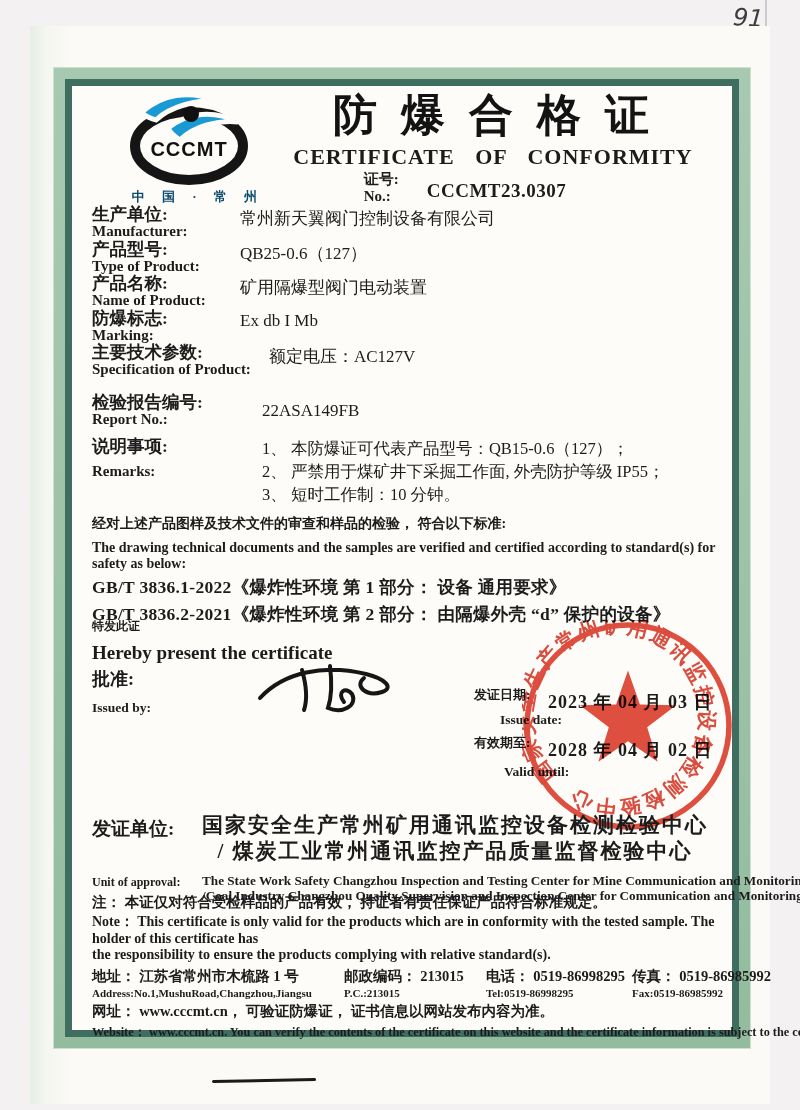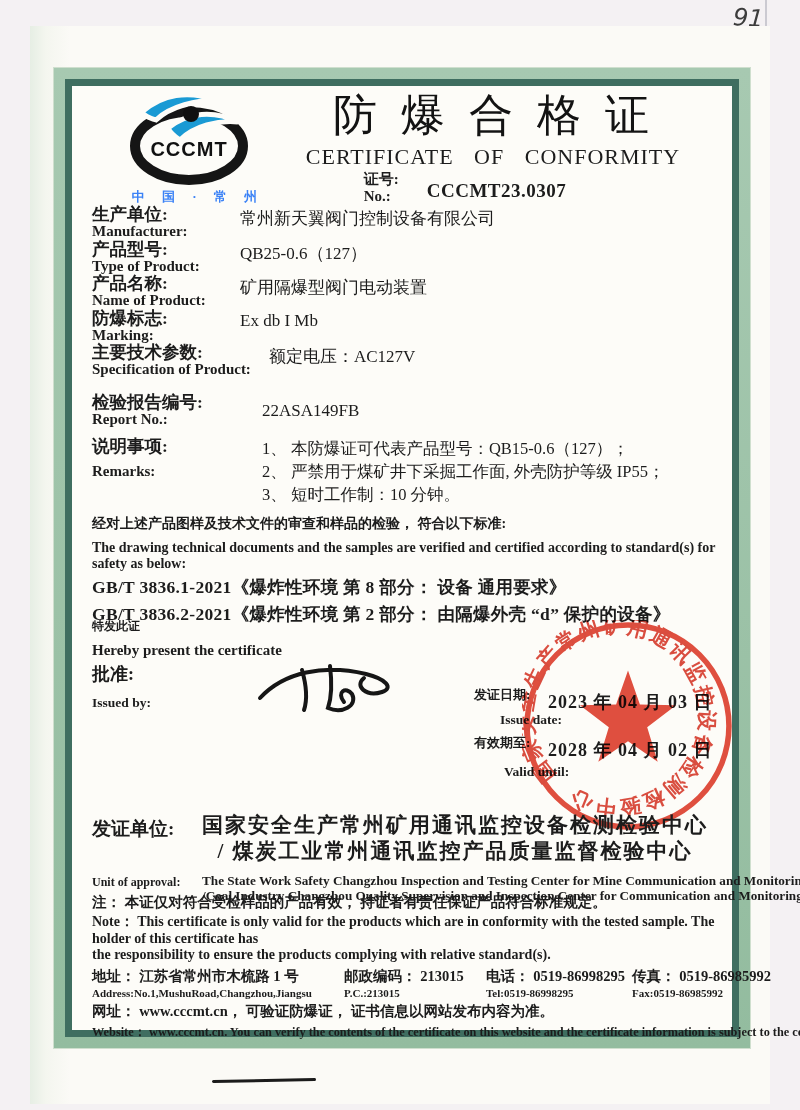--- a/index.html
+++ b/index.html
@@ -22,24 +22,24 @@
   .frame-inner{
     width:100%;height:100%;box-sizing:border-box;
     border:7px solid #3f6e60;background:#fdfcf8;position:relative;
   }
   .content{position:absolute;inset:0;}
   .sec{position:absolute;left:20px;right:10px;}
 
   
   .header{top:4px;display:flex;}
   .logo-wrap{width:172px;text-align:right;}
-  .logo-cn{font-size:13px;letter-spacing:7px;margin-top:-2px;color:#3b82f6;font-weight:600;}
+  .logo-cn{font-size:13px;letter-spacing:7px;margin-top:-2px;color:#0c4a6e;font-weight:600;}
   .title-wrap{flex:1;text-align:center;}
-  .cert-title{font-size:44px;letter-spacing:24px;padding-left:20px;font-weight:400;color:#131313;line-height:52px;}
-  .cert-sub{font-size:22px;word-spacing:14px;letter-spacing:1px;margin-top:2px;font-weight:400;}
+  .cert-title{font-size:44px;letter-spacing:24px;padding-left:20px;font-weight:700;color:#131313;line-height:52px;}
+  .cert-sub{font-size:22px;word-spacing:14px;letter-spacing:1px;margin-top:2px;font-weight:700;}
   .certno-row{display:flex;justify-content:center;margin-top:1px;gap:28px;transform:translateX(-28px);}
   .certno-labels{text-align:left;line-height:17px;font-size:15px;font-weight:600;}
   .certno-value{font-size:19px;padding-top:9px;letter-spacing:.5px;font-weight:600;}
 
   
   .fields{top:119px;}
   .field-row{display:flex;height:34.6px;}
   .f-lbl{min-width:130px;padding-right:18px;}
   .lbl-cn{font-size:17.5px;font-weight:600;line-height:19px;white-space:nowrap;}
   .lbl-en{font-size:15px;font-weight:600;line-height:15px;white-space:nowrap;}
@@ -53,21 +53,21 @@
 
   
   .standards{top:429px;}
   .std-cn{font-size:14px;font-weight:600;}
   .std-en{font-size:14px;margin-top:7px;font-weight:600;}
   .std-item{font-size:17.5px;font-weight:600;margin-top:3px;letter-spacing:.3px;}
 
   
   .issue{top:532px;height:200px;}
   .present-cn{font-size:12px;font-weight:700;}
-  .present-en{font-size:15px;font-weight:600;margin-top:7px;}
+  .present-en{font-size:19px;font-weight:600;margin-top:7px;}
   .approve-cn{font-size:18px;font-weight:700;margin-top:3px;}
   .approve-en{font-size:13.5px;font-weight:600;margin-top:9px;}
   .signature{position:absolute;left:162px;top:40px;}
   .dates{position:absolute;left:352px;top:66px;width:340px;height:120px;}
   .d-lbl-cn{position:absolute;font-size:13px;font-weight:700;white-space:nowrap;}
   .d-lbl-en{position:absolute;font-size:13.5px;font-weight:600;white-space:nowrap;}
   .d-val{position:absolute;font-size:18px;font-weight:600;letter-spacing:1px;white-space:nowrap;}
   .stamp{position:absolute;left:430px;top:2px;width:212px;height:212px;mix-blend-mode:multiply;opacity:.88;pointer-events:none;}
 
   
@@ -187,21 +187,21 @@
               <div class="remark-line">1、 本防爆证可代表产品型号：QB15-0.6（127）；</div>
               <div class="remark-line">2、 严禁用于煤矿井下采掘工作面, 外壳防护等级 IP55；</div>
               <div class="remark-line">3、 短时工作制：10 分钟。</div>
             </div>
           </div>
         </div>
 
         <div class="sec standards">
           <div class="std-cn">经对上述产品图样及技术文件的审查和样品的检验， 符合以下标准:</div>
           <div class="std-en">The drawing technical documents and the samples are verified and certified according to standard(s) for safety as below:</div>
-          <div class="std-item">GB/T 3836.1-2021《爆炸性环境 第 8 部分： 设备 通用要求》</div>
+          <div class="std-item">GB/T 3836.1-2022《爆炸性环境 第 1 部分： 设备 通用要求》</div>
           <div class="std-item">GB/T 3836.2-2021《爆炸性环境 第 2 部分： 由隔爆外壳 “d” 保护的设备》</div>
         </div>
 
         <div class="sec issue">
           <div class="present-cn">特发此证</div>
           <div class="present-en">Hereby present the certificate</div>
           <div class="approve-cn">批准:</div>
           <div class="approve-en">Issued by:</div>
 
           <svg class="signature" width="150" height="62" viewBox="0 0 150 62">

